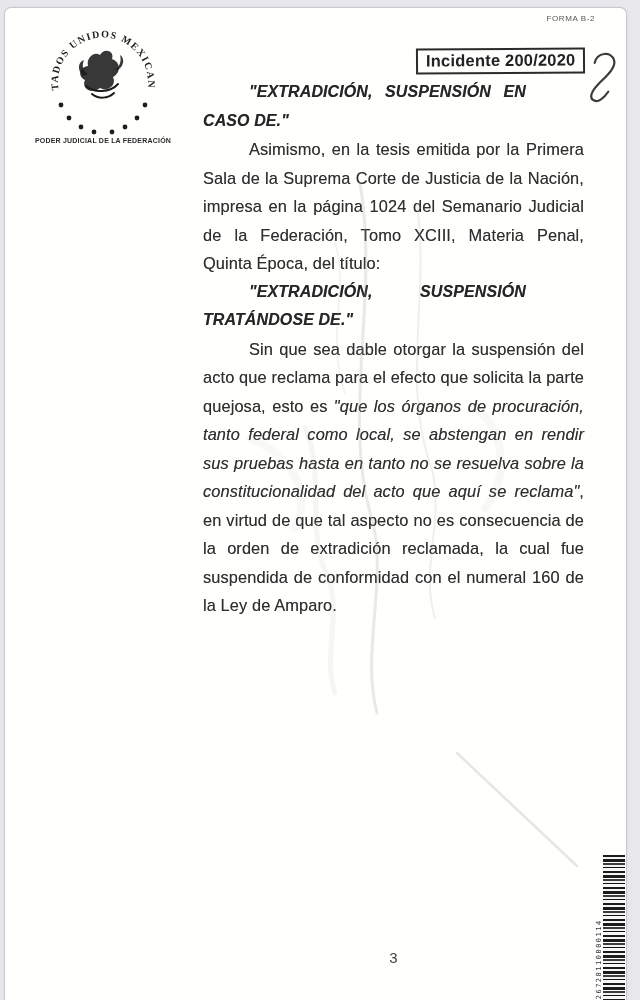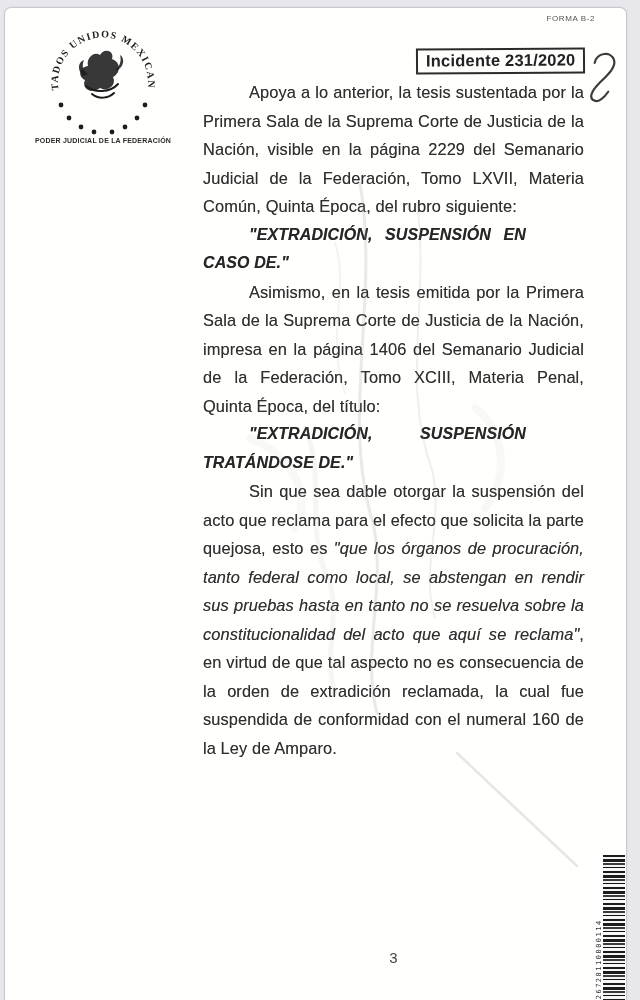--- a/index.html
+++ b/index.html
@@ -108,33 +108,32 @@
           <circle cx="33" cy="87" r="2.4"></circle>
       </g>
     </svg>
     <div class="seal-caption">PODER JUDICIAL DE LA FEDERACIÓN</div>
   </div>
 
   <div class="form-code">FORMA B-2</div>
 
   <div class="case-box">
     <span class="lbl">Incidente</span>
-    <span class="num">231/2020</span>
+    <span class="num">200/2020</span>
   </div>
 
   <div class="handwritten">
     <svg width="34" height="58" viewBox="0 0 34 58">
       <path d="M7,16 C8,5 22,2 26,11 C29,19 19,29 13,37 C7,45 6,51 10,53 C15,56 21,49 24,43" fill="none" stroke="#3b3b3b" stroke-width="2.2" stroke-linecap="round" transform="rotate(7 17 29)"></path>
     </svg>
   </div>
 
   <div class="content">
-    <p>Apoya a lo anterior, la tesis sustentada por la Primera Sala de la Suprema Corte de Justicia de la Nación, visible en la página 2229 del Semanario Judicial de la Federación, Tomo LXVII, Materia Común, Quinta Época, del rubro siguiente:</p>
     <p class="quote">"EXTRADICIÓN, SUSPENSIÓN EN CASO DE."</p>
-    <p class="p2">Asimismo, en la tesis emitida por la Primera Sala de la Suprema Corte de Justicia de la Nación, impresa en la página 1406 del Semanario Judicial de la Federación, Tomo XCIII, Materia Penal, Quinta Época, del título:</p>
+    <p class="p2">Asimismo, en la tesis emitida por la Primera Sala de la Suprema Corte de Justicia de la Nación, impresa en la página 1024 del Semanario Judicial de la Federación, Tomo XCIII, Materia Penal, Quinta Época, del título:</p>
     <p class="quote q2">"EXTRADICIÓN, SUSPENSIÓN TRATÁNDOSE DE."</p>
     <p class="p4"><span>Sin que sea dable otorgar la suspensión del acto que reclama para el efecto que solicita la parte quejosa, esto es </span><span class="italic-seg">"que los órganos de procuración, tanto federal como local, se abstengan en rendir sus pruebas hasta en tanto no se resuelva sobre la constitucionalidad del acto que aquí se reclama"</span><span>, en virtud de que tal aspecto no es consecuencia de la orden de extradición reclamada, la cual fue suspendida de conformidad con el numeral 160 de la Ley de Amparo.</span></p>
   </div>
 
   <div class="page-number">3</div>
 
   <div class="barcode">
     <div class="num">326728110000114</div>
     <div class="bars"></div>
   </div>

